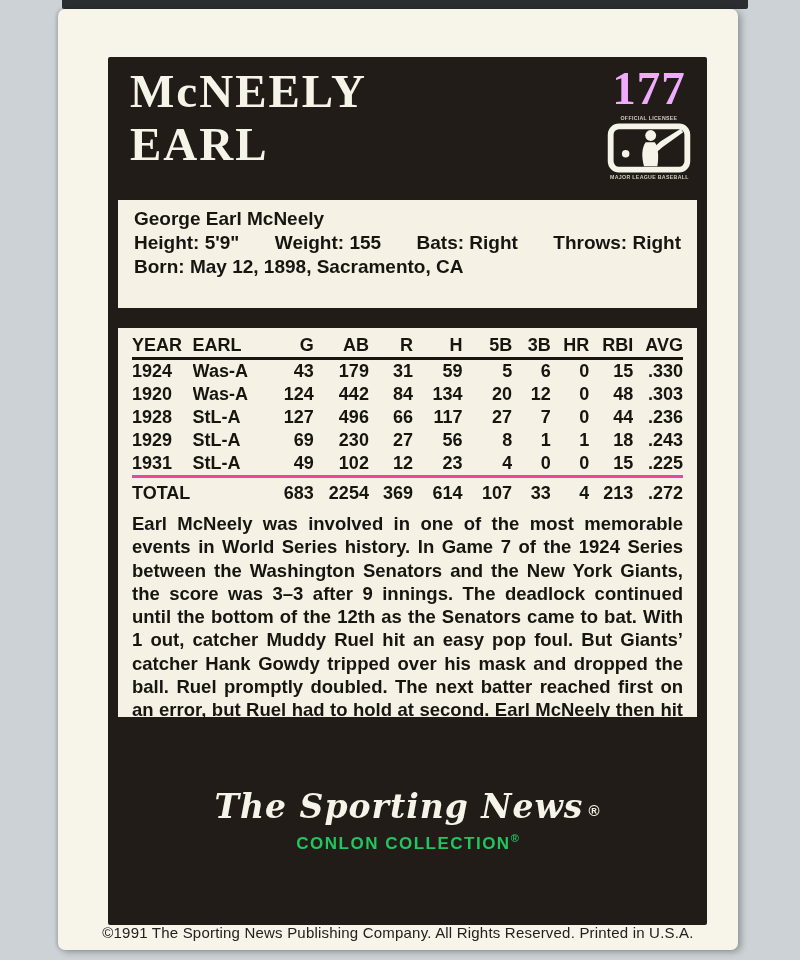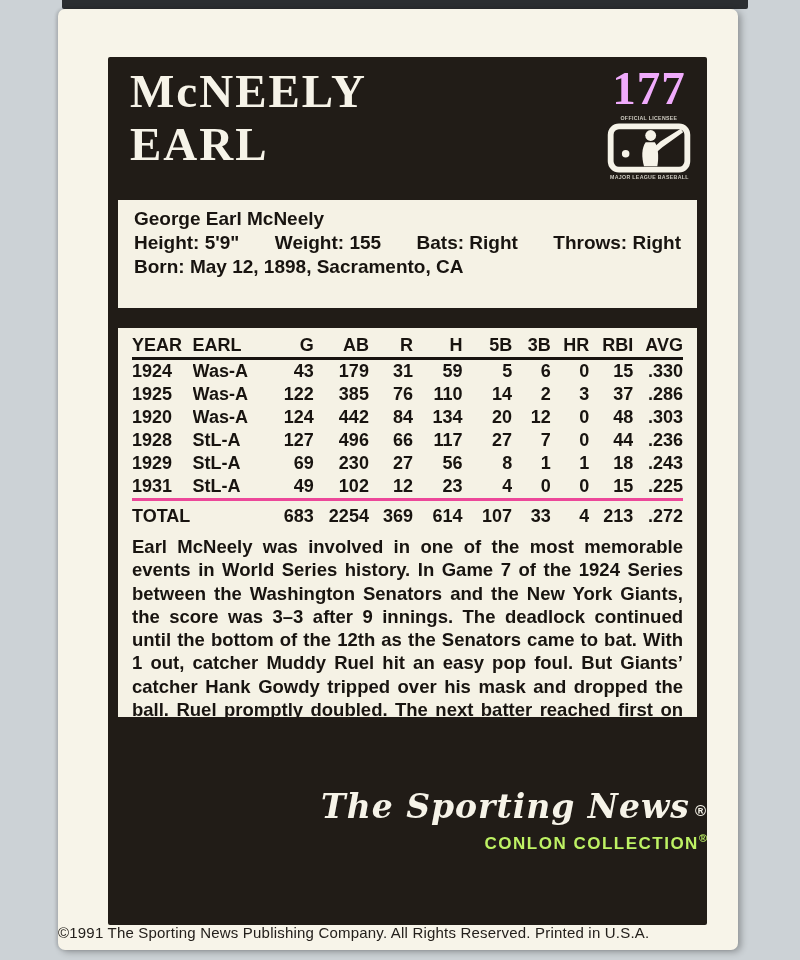--- a/index.html
+++ b/index.html
@@ -72,32 +72,32 @@
   table.stats col:nth-child(7){width:9%;}
   table.stats col:nth-child(8){width:7%;}
   table.stats col:nth-child(9){width:7%;}
   table.stats col:nth-child(10){width:8%;}
   table.stats col:nth-child(11){width:9%;}
   .bio-text{
     margin:6px 0 0 0;font-weight:700;font-size:18.5px;line-height:23.3px;
     text-align:justify;color:#181410;
   }
   
-  .panel-footer{flex:1 1 auto;display:flex;flex-direction:column;align-items:flex-end;justify-content:center;color:#f6f3e8;}
+  .panel-footer{flex:1 1 auto;display:flex;flex-direction:column;align-items:center;justify-content:center;color:#f6f3e8;}
   .tsn-logo{
     font-family:"DejaVu Serif",serif;font-style:italic;font-weight:700;
     font-size:33px;line-height:36px;letter-spacing:1px;color:#f6f3e8;
   }
   .tsn-logo .reg{font-style:normal;font-size:15px;vertical-align:2px;margin-left:5px;font-family:"Liberation Sans",sans-serif;}
   .collection{
-    margin-top:3px;font-weight:700;font-size:17px;letter-spacing:1.5px;color:#bef264;
+    margin-top:3px;font-weight:700;font-size:17px;letter-spacing:1.5px;color:#22c55e;
   }
   .collection sup{font-size:11px;letter-spacing:0;}
   .copyright{
-    position:absolute;left:0;bottom:9px;width:100%;text-align:left;
+    position:absolute;left:0;bottom:9px;width:100%;text-align:center;
     font-size:15px;color:#24201c;letter-spacing:.2px;
   }
 </style>
 </head>
 <body>
 
 <div class="top-shadow"></div>
 
 <div class="card">
   <div class="panel">
@@ -174,33 +174,20 @@
               <td>179</td>
               <td>31</td>
               <td>59</td>
               <td>5</td>
               <td>6</td>
               <td>0</td>
               <td>15</td>
               <td>.330</td>
             </tr>
             <tr>
-              <td class="left">1925</td>
-              <td class="left">Was-A</td>
-              <td>122</td>
-              <td>385</td>
-              <td>76</td>
-              <td>110</td>
-              <td>14</td>
-              <td>2</td>
-              <td>3</td>
-              <td>37</td>
-              <td>.286</td>
-            </tr>
-            <tr>
               <td class="left">1920</td>
               <td class="left">Was-A</td>
               <td>124</td>
               <td>442</td>
               <td>84</td>
               <td>134</td>
               <td>20</td>
               <td>12</td>
               <td>0</td>
               <td>48</td>

